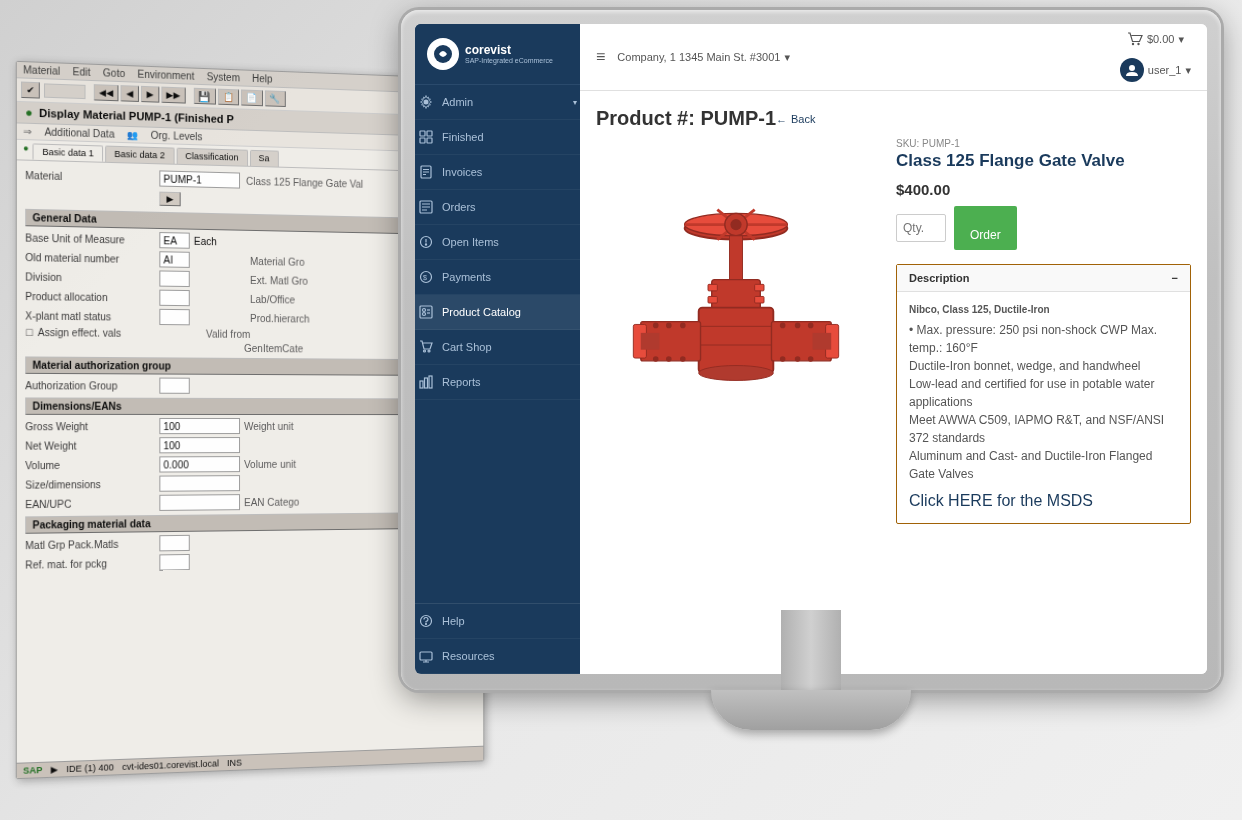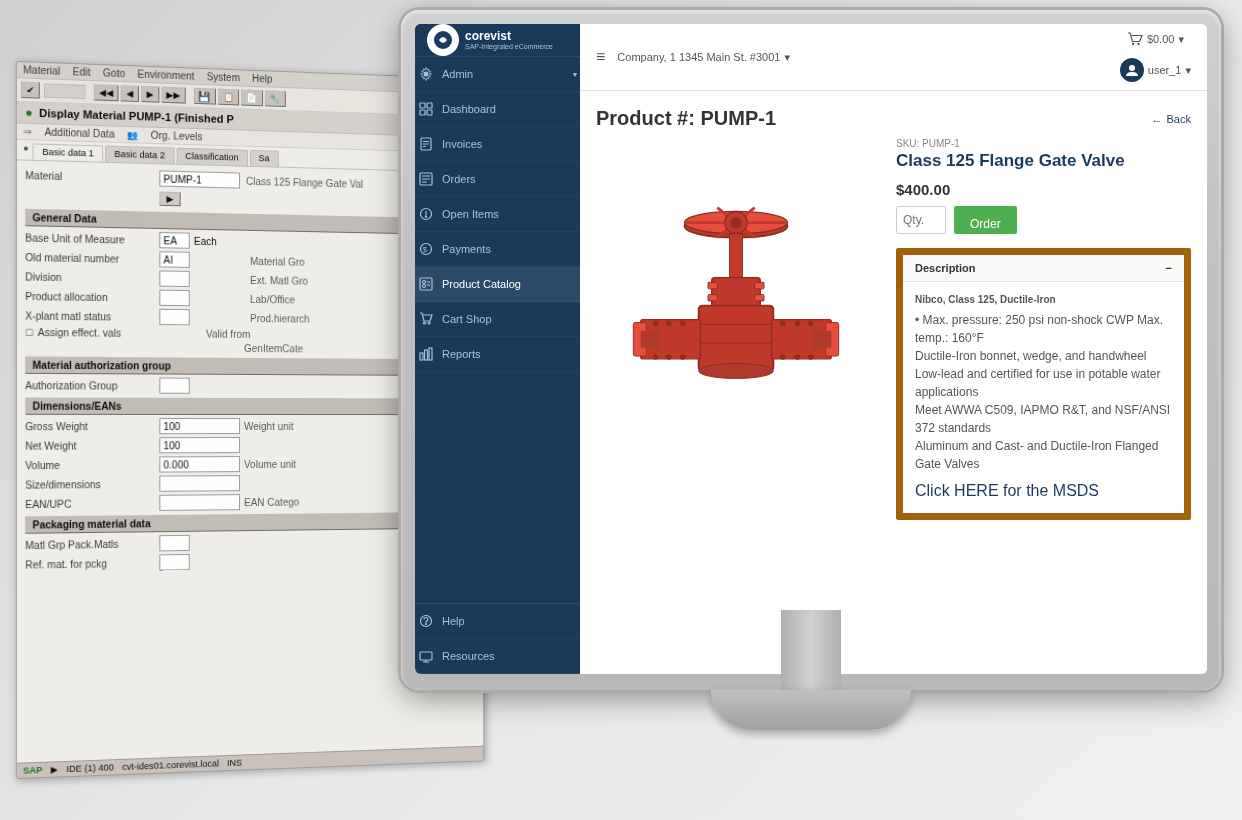--- a/index.html
+++ b/index.html
@@ -244,21 +244,21 @@
       width: 165px;
       background: #1a3a5c;
       flex-shrink: 0;
       padding: 0;
       display: flex;
       flex-direction: column;
     }
 
     .ecom-logo {
       background: #1a3a5c;
-      padding: 0 12px;
+      padding: 14px 12px;
       display: flex;
       align-items: center;
       gap: 6px;
       border-bottom: 1px solid #2a4a6c;
     }
 
     .logo-circle {
       width: 32px;
       height: 32px;
       background: white;
@@ -379,21 +379,21 @@
     .ecom-content {
       flex: 1;
       overflow-y: auto;
       padding: 16px;
       background: white;
     }
 
     .product-header {
       display: flex;
       align-items: center;
-      justify-content: space-between;
+      justify-content: flex-start;
       margin-bottom: 8px;
     }
 
     .product-title {
       font-size: 20px;
       font-weight: bold;
       color: #333;
     }
 
     .back-link {
@@ -462,29 +462,29 @@
       border: 1px solid #ccc;
       padding: 0 6px;
       font-size: 12px;
       border-radius: 2px;
     }
 
     .order-btn {
       background: #4caf50;
       color: white;
       border: none;
-      padding: 11px 16px;
+      padding: 22px 16px;
       font-size: 12px;
       cursor: pointer;
       border-radius: 2px;
       height: 28px;
     }
 
     .description-panel {
-      border: 7px solid #a16207;
+      border: 1px solid #a16207;
       border-radius: 2px;
     }
 
     .desc-header {
       background: #f9f9f9;
       padding: 7px 12px;
       font-size: 11px;
       font-weight: bold;
       color: #333;
       display: flex;
@@ -705,21 +705,21 @@
 
             <div class="ecom-nav-item">
               <div class="nav-icon">
                 <svg width="14" height="14" viewBox="0 0 14 14" fill="none" stroke="#aac0d8" stroke-width="1.2">
                   <rect x="1" y="1" width="5" height="5" rx="0.5"></rect>
                   <rect x="8" y="1" width="5" height="5" rx="0.5"></rect>
                   <rect x="1" y="8" width="5" height="5" rx="0.5"></rect>
                   <rect x="8" y="8" width="5" height="5" rx="0.5"></rect>
                 </svg>
               </div>
-              <span>Dashboard</span>
+              <span>Finished</span>
             </div>
 
             <div class="ecom-nav-item">
               <div class="nav-icon">
                 <svg width="14" height="14" viewBox="0 0 14 14" fill="none" stroke="#aac0d8" stroke-width="1.2">
                   <rect x="2" y="1" width="10" height="12" rx="1"></rect>
                   <line x1="4" y1="4.5" x2="10" y2="4.5"></line>
                   <line x1="4" y1="7" x2="10" y2="7"></line>
                   <line x1="4" y1="9.5" x2="7" y2="9.5"></line>
                 </svg>

